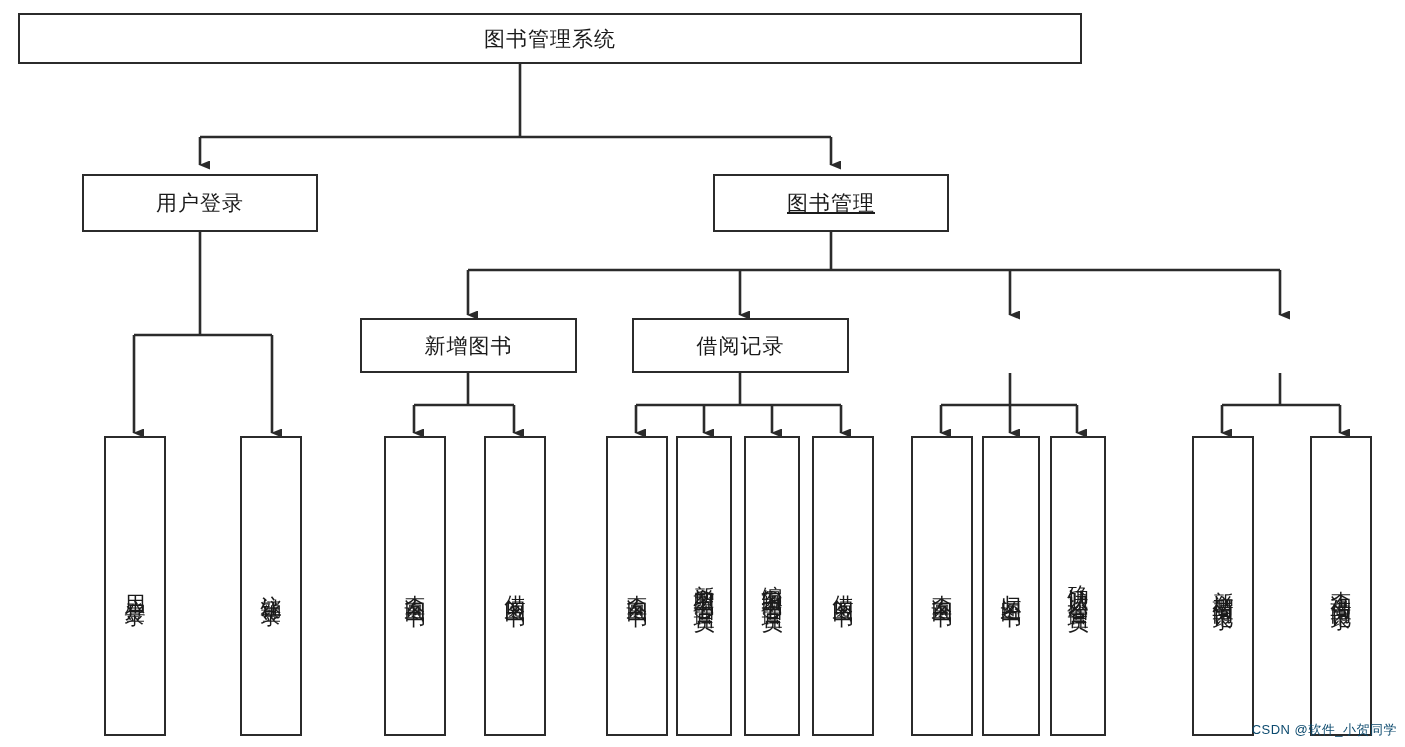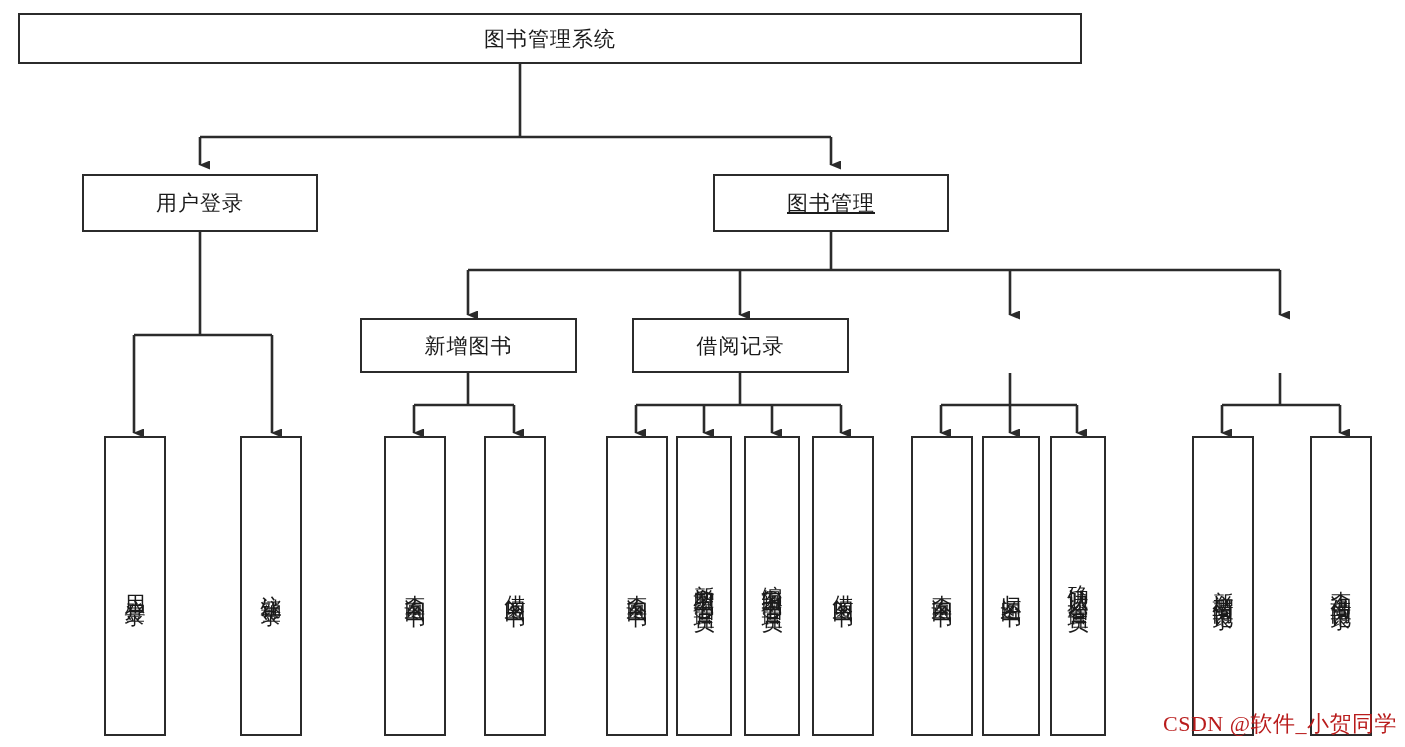--- a/index.html
+++ b/index.html
@@ -62,26 +62,25 @@
     display: flex;
     align-items: center;
     justify-content: center;
     height: 100%;
     width: 100%;
   }
   .watermark {
     position: absolute;
     right: 8px;
     bottom: 8px;
-    font-size: 22px;
-    color: #b91c1c;
+    font-size: 13px;
+    color: #0c4a6e;
     letter-spacing: 0.5px;
     white-space: nowrap;
     user-select: none;
-    font-family: Liberation Serif, serif;
   }
 </style>
 </head>
 <body>
 
 <div id="canvas">
 
   <svg id="wires" viewBox="0 0 1405 747" xmlns="http://www.w3.org/2000/svg">
     <defs>
       <marker id="arrow" markerWidth="9" markerHeight="11" refX="4.5" refY="10" orient="auto" markerUnits="userSpaceOnUse">

